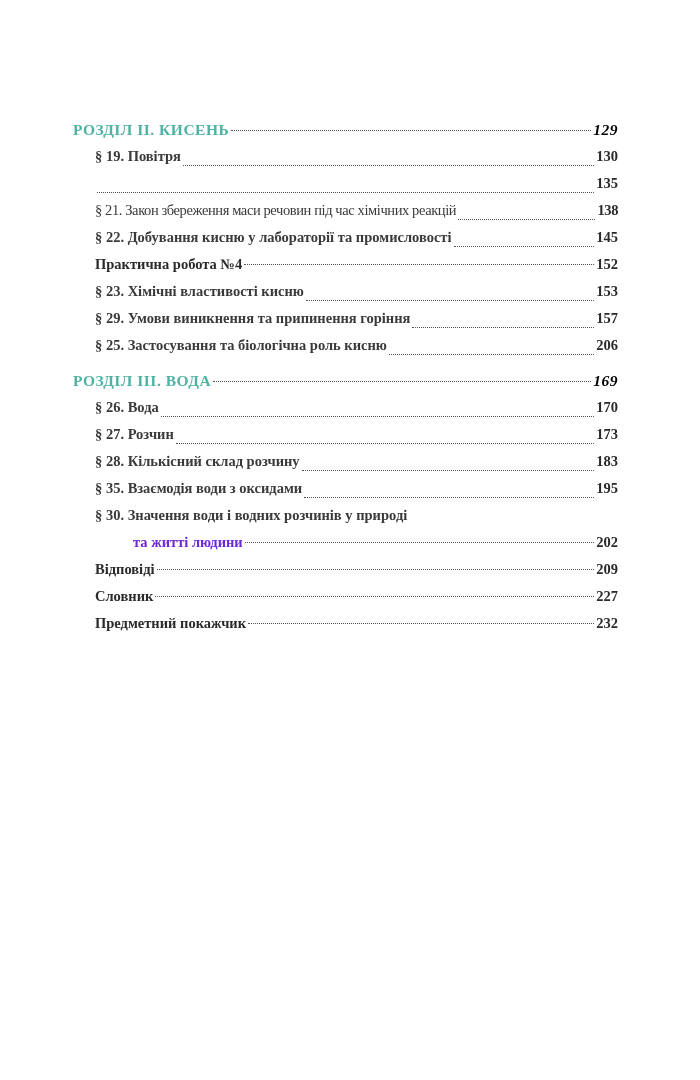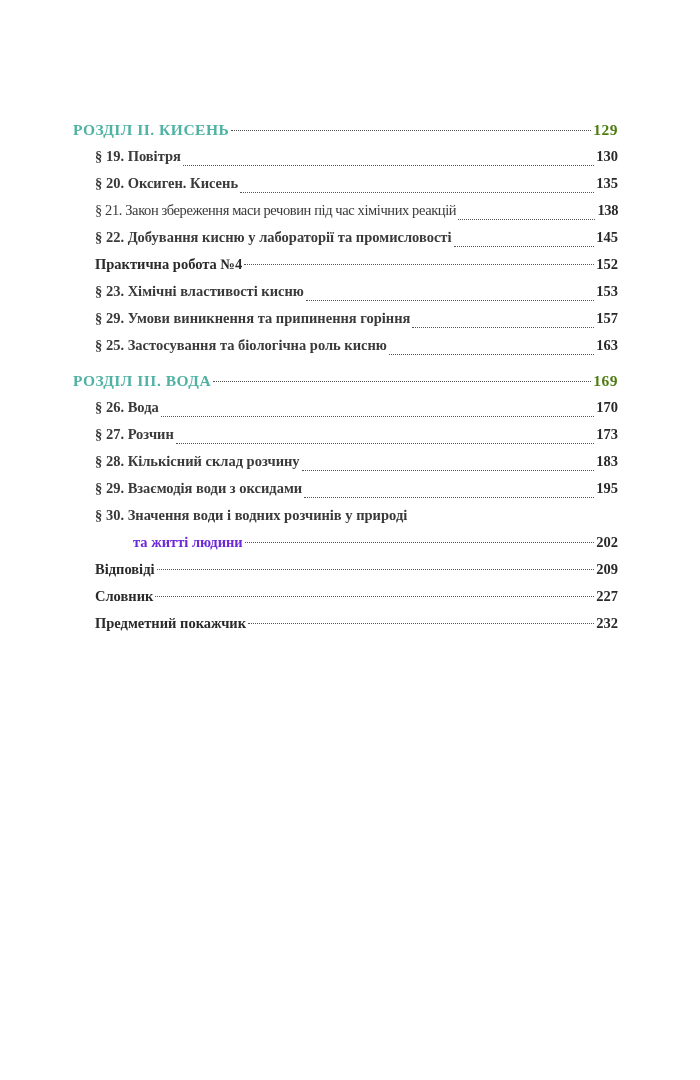--- a/index.html
+++ b/index.html
@@ -7,21 +7,21 @@
       width: 700px; height: 1080px; background: #ffffff;
       font-family: "Liberation Serif", "DejaVu Serif", serif;
       color: #2a2a2a; position: relative; overflow: hidden;
     }
     .toc { position: absolute; left: 73px; top: 116px; width: 545px; }
     .row {
       display: flex; align-items: baseline; height: 27px;
       font-size: 14.5px; line-height: 27px; white-space: nowrap;
     }
     .row.heading { color: #4fb2a3; font-weight: bold; font-size: 15.5px; letter-spacing: 0.5px; }
-    .row.heading .num { color: #4d7c0f; }
+    .row.heading .num { color: #000000; font-style: italic; }
     .row.section { padding-left: 22px; align-items: flex-end; }
     .row.section .title { font-weight: bold; color: #3a3a3a; }
     .row.extra { padding-left: 22px; font-weight: bold; }
     .row.cont { padding-left: 60px; }
     .row.cont .title { font-weight: bold; color: #6d28d9; }
     .row.nofill { }
     .gap { height: 8px; }
     .leader {
       flex: 1 1 auto; margin: 0 2px;
       border-bottom: 1.5px dotted #555; height: 0; position: relative; top: -4px;
@@ -38,21 +38,20 @@
     <span class="leader"></span>
     <span class="num">129</span>
   </div>
 
   <div class="row section">
     <span class="title">§ 19. Повітря</span>
     <span class="leader"></span>
     <span class="num">130</span>
   </div>
   <div class="row section">
-    <span class="title">§ 20. Оксиген. Кисень</span>
     <span class="leader"></span>
     <span class="num">135</span>
   </div>
   <div class="row section" style="letter-spacing:-0.4px;">
     <span class="title" style="font-weight:normal;">§ 21. Закон збереження маси речовин під час хімічних реакцій</span>
     <span class="leader"></span>
     <span class="num">138</span>
   </div>
   <div class="row section">
     <span class="title">§ 22. Добування кисню у лабораторії та промисловості</span>
@@ -72,21 +71,21 @@
     <span class="num">153</span>
   </div>
   <div class="row section">
     <span class="title">§ 29. Умови виникнення та припинення горіння</span>
     <span class="leader"></span>
     <span class="num">157</span>
   </div>
   <div class="row section">
     <span class="title">§ 25. Застосування та біологічна роль кисню</span>
     <span class="leader"></span>
-    <span class="num">163</span>
+    <span class="num">206</span>
   </div>
 
   <div class="gap"></div>
 
   <div class="row heading">
     <span class="title">РОЗДІЛ ІІІ. ВОДА</span>
     <span class="leader"></span>
     <span class="num">169</span>
   </div>
 
@@ -99,21 +98,21 @@
     <span class="title">§ 27. Розчин</span>
     <span class="leader"></span>
     <span class="num">173</span>
   </div>
   <div class="row section">
     <span class="title">§ 28. Кількісний склад розчину</span>
     <span class="leader"></span>
     <span class="num">183</span>
   </div>
   <div class="row section">
-    <span class="title">§ 29. Взаємодія води з оксидами</span>
+    <span class="title">§ 35. Взаємодія води з оксидами</span>
     <span class="leader"></span>
     <span class="num">195</span>
   </div>
 
   <div class="row section nofill">
     <span class="title">§ 30. Значення води і водних розчинів у природі</span>
   </div>
   <div class="row cont">
     <span class="title">та житті людини</span>
     <span class="leader"></span>

